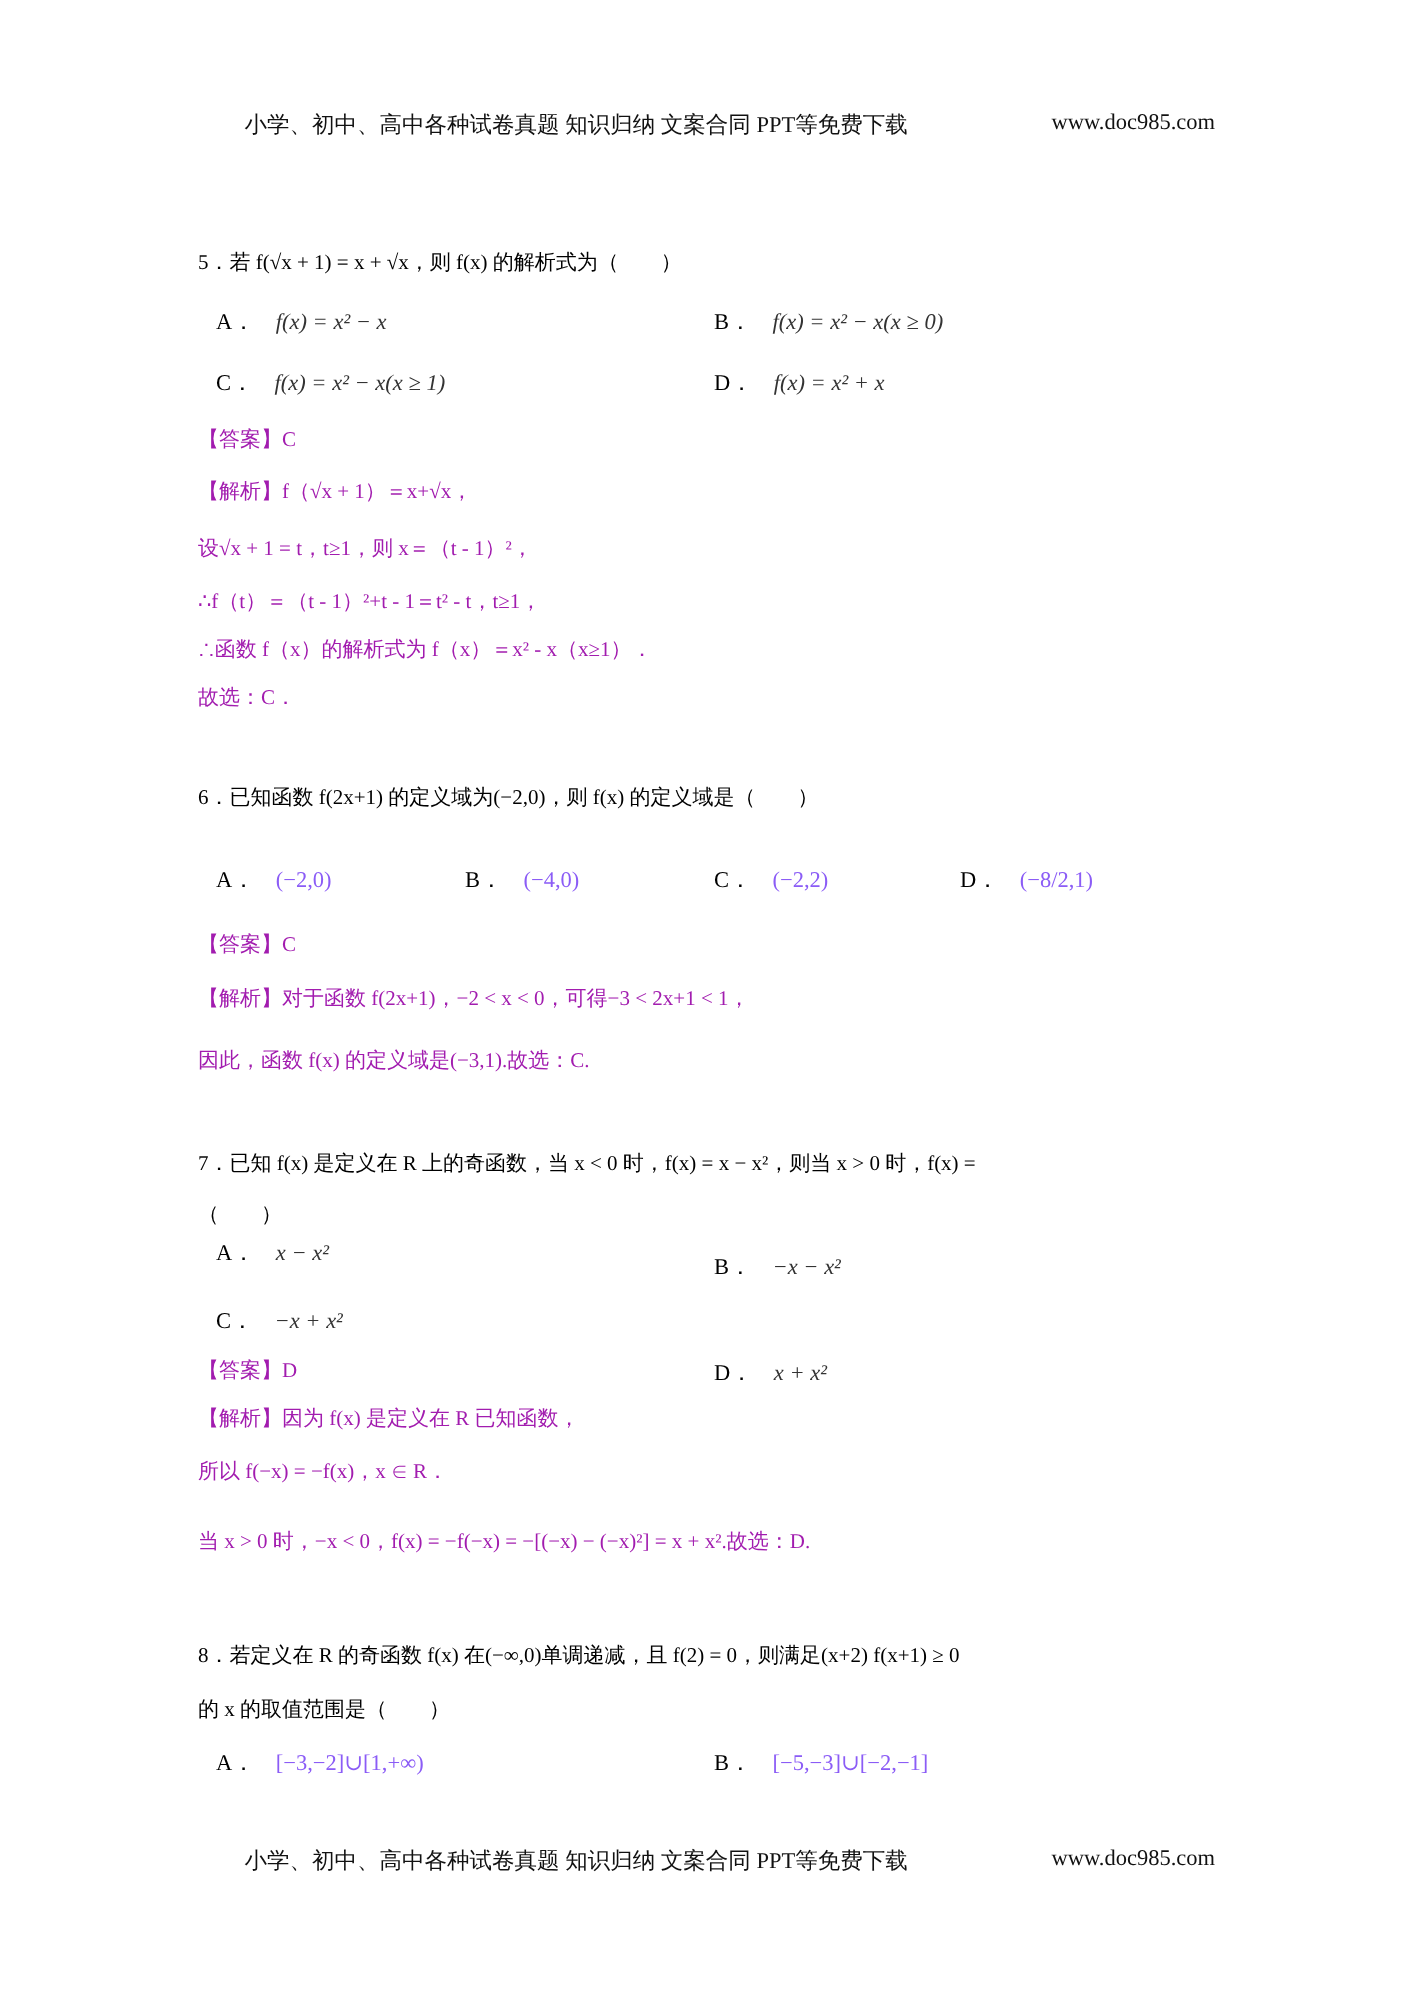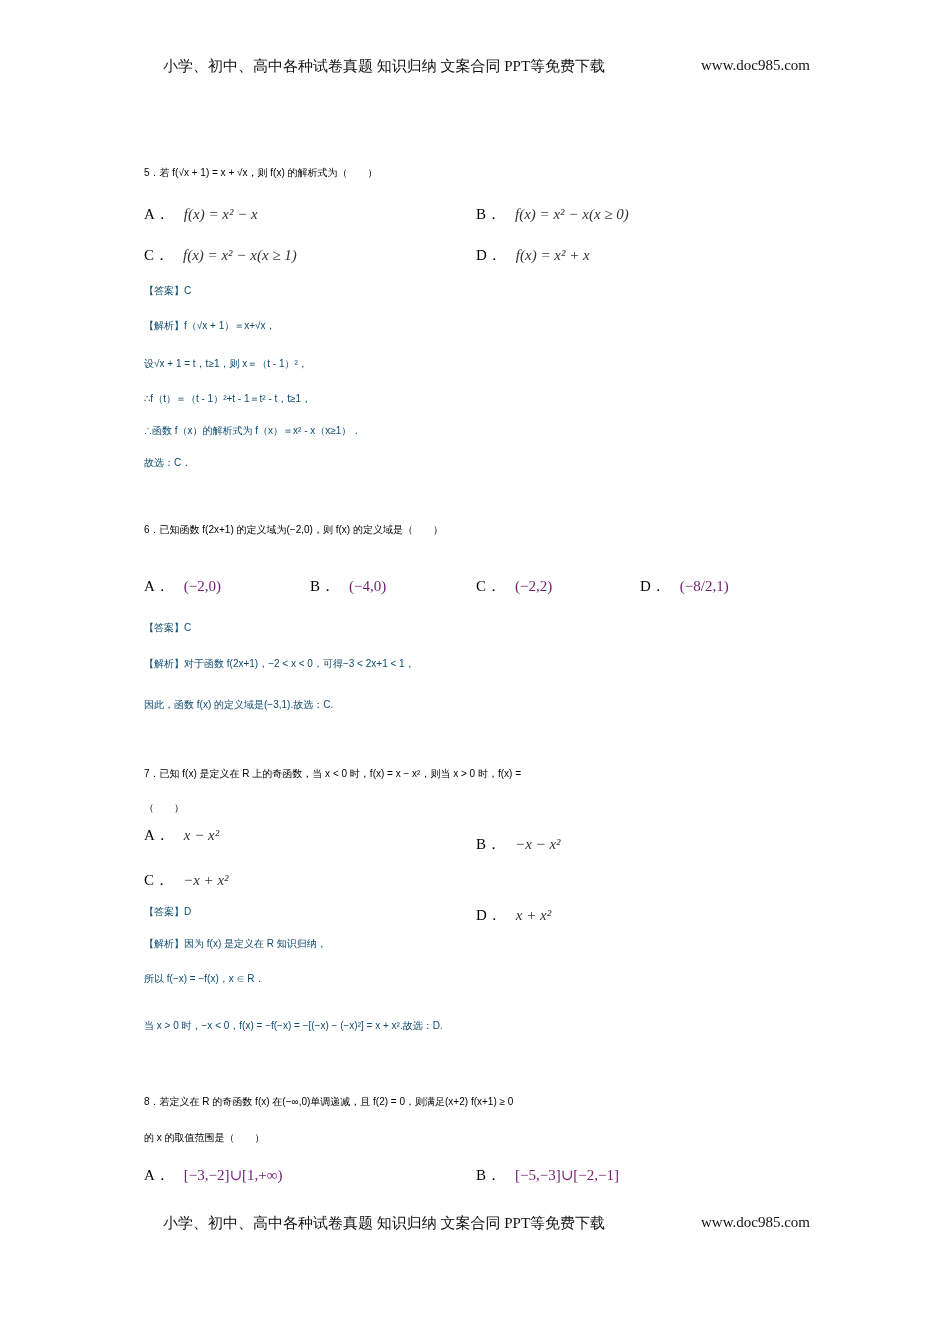--- a/index.html
+++ b/index.html
@@ -1,26 +1,26 @@
 <!DOCTYPE html>
 <html><head>
 <meta charset="utf-8">
 <style>
   html, body { margin:0; padding:0; background:#ffffff; }
   body { width:950px; height:1344px; position:relative; overflow:hidden;
          font-family:"DejaVu Serif","Liberation Serif",serif; color:#000; }
   .header, .footer { position:absolute; left:163px; width:640px; font-size:15px;
-         font-family:"Liberation Serif","DejaVu Serif",serif; color:#111; white-space:nowrap; }
+         font-family:"Liberation Serif","DejaVu Serif",serif; color:#111; white-space:nowrap;margin-top:17px; }
   .header { top:57px; } .footer { top:1214px; }
   .header .url, .footer .url { position:absolute; left:538px; }
-  .line { position:absolute; left:144px; font-size:10px; white-space:nowrap;
-          font-family:Liberation Sans, sans-serif; }
-  .red { color:#0c4a6e; }
+  .line { position:absolute; left:132px; font-size:14px; white-space:nowrap;
+          font-family:Liberation Serif, serif; }
+  .red { color:#a21caf; }
   .m { font-family:"Liberation Serif","DejaVu Serif",serif; font-style:italic; color:#333; font-size:15px;margin-top:44px; }
-  .mr { font-family:"Liberation Serif","DejaVu Serif",serif; color:#701a75; font-size:15px; }
+  .mr { font-family:"Liberation Serif","DejaVu Serif",serif; color:#8b5cf6; font-size:15px; }
   .opt { position:absolute; font-size:15px; white-space:nowrap; font-family:"DejaVu Sans","Liberation Sans",sans-serif; }
   .optlabel { font-family:"Liberation Serif","DejaVu Serif",serif; margin-right:14px; }
 </style>
 </head>
 <body>
 
 <div class="header">
   <span>小学、初中、高中各种试卷真题 知识归纳 文案合同 PPT等免费下载</span>
   <span class="url">www.doc985.com</span>
 </div>
@@ -52,21 +52,21 @@
 
 <div class="line" style="top:767px">
   <span>7．</span><span>已知 f(x) 是定义在 R 上的奇函数，当 x &lt; 0 时，f(x) = x − x²，则当 x &gt; 0 时，f(x) =</span>
 </div>
 <div class="line" style="top:801px">（　　）</div>
 <div class="opt" style="left:144px;top:826px"><span class="optlabel">A．</span><span class="m">x − x²</span></div>
 <div class="opt" style="left:476px;top:835px"><span class="optlabel">B．</span><span class="m">−x − x²</span></div>
 <div class="opt" style="left:144px;top:871px"><span class="optlabel">C．</span><span class="m">−x + x²</span></div>
 <div class="opt" style="left:476px;top:906px"><span class="optlabel">D．</span><span class="m">x + x²</span></div>
 <div class="line red" style="top:905px">【答案】D</div>
-<div class="line red" style="top:937px">【解析】因为 f(x) 是定义在 R 知识归纳，</div>
+<div class="line red" style="top:937px">【解析】因为 f(x) 是定义在 R 已知函数，</div>
 <div class="line red" style="top:972px">所以 f(−x) = −f(x)，x ∈ R．</div>
 <div class="line red" style="top:1019px">当 x &gt; 0 时，−x &lt; 0，f(x) = −f(−x) = −[(−x) − (−x)²] = x + x².故选：D.</div>
 
 <div class="line" style="top:1095px">
   <span>8．</span><span>若定义在 R 的奇函数 f(x) 在(−∞,0)单调递减，且 f(2) = 0，则满足(x+2) f(x+1) ≥ 0</span>
 </div>
 <div class="line" style="top:1131px">的 x 的取值范围是（　　）</div>
 <div class="opt" style="left:144px;top:1166px"><span class="optlabel">A．</span><span class="mr">[−3,−2]∪[1,+∞)</span></div>
 <div class="opt" style="left:476px;top:1166px"><span class="optlabel">B．</span><span class="mr">[−5,−3]∪[−2,−1]</span></div>
 

